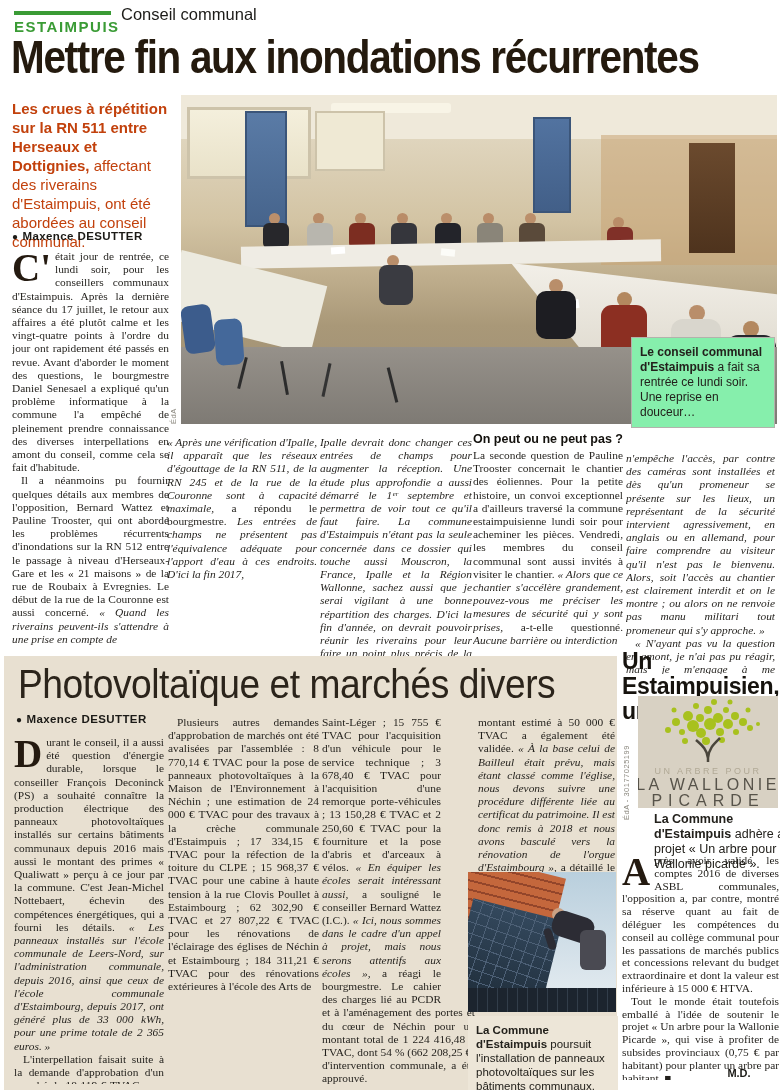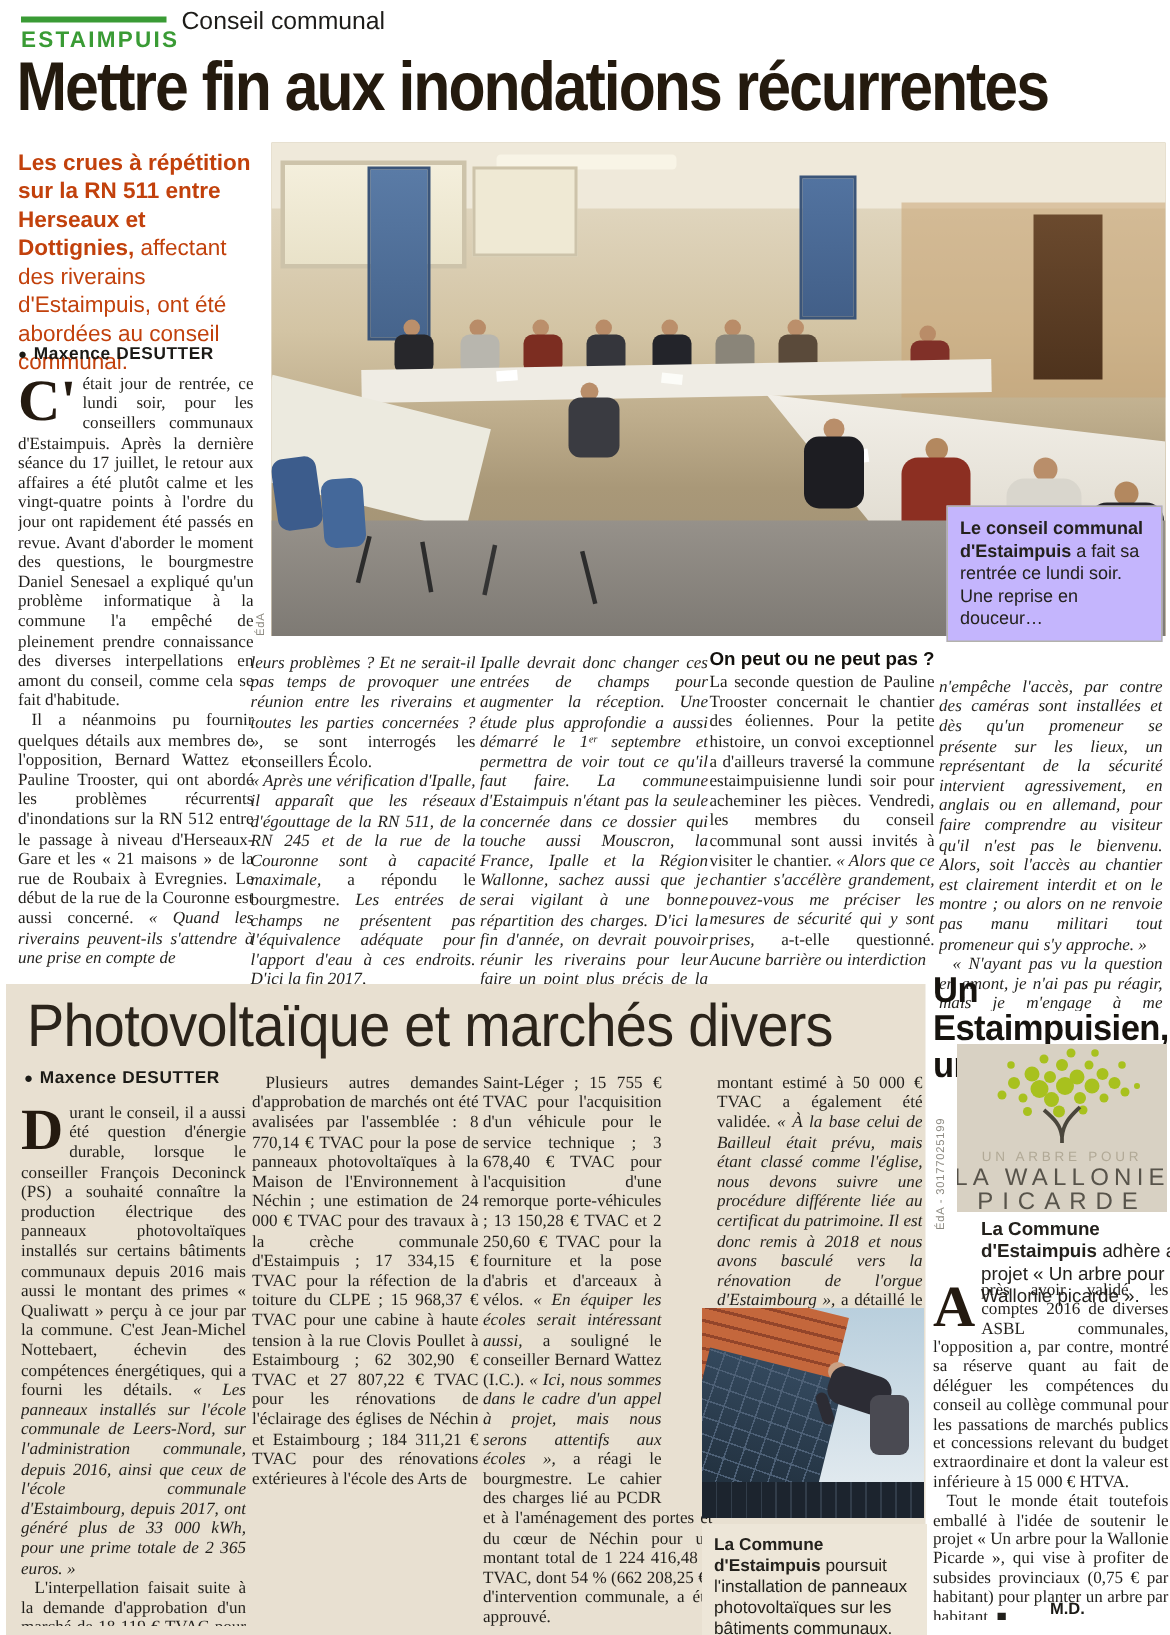--- a/index.html
+++ b/index.html
@@ -19,35 +19,35 @@
   .byline{font:bold 11.5px/1 "Liberation Sans",sans-serif;color:#1b1a16;letter-spacing:.4px;}
   .byline .dot{font-size:10px;margin-right:4px;}
   
   .body-col{font:11.4px/13.2px "Liberation Serif",serif;color:#211f1b;text-align:justify;overflow:hidden;}
   .body-col p{margin:0;}
   .body-col p.indent{text-indent:9px;}
   .it{font-style:italic;}
   .dropcap{float:left;font:bold 39px/32px "Liberation Serif",serif;color:#241a10;margin:2px 4px 0 0;}
   .subhead{font:bold 12.5px/14px "Liberation Sans",sans-serif;color:#13110d;margin:6px 0 3px;text-align:left;}
   
-  .caption-box{background:#c4b5fd;border:1px solid #b3b2ac;padding:7px 8px;
+  .caption-box{background:#86efac;border:1px solid #b3b2ac;padding:7px 8px;
                font:12px/15px "Liberation Sans",sans-serif;color:#23211c;}
   .caption-box b{font-weight:bold;}
   .vcredit{writing-mode:vertical-rl;transform:rotate(180deg);font:7.5px/1 "Liberation Sans",sans-serif;
            color:#8b887f;letter-spacing:.5px;}
   
   .beige{background:#e8e0d1;}
   .pv-headline{font:400 40px/1 "Liberation Sans",sans-serif;color:#2b241b;letter-spacing:-.5px;
                transform:scaleX(.93);transform-origin:left top;white-space:nowrap;margin:0;}
   .pv-caption{background:#ede6d8;padding:7px 8px;font:11.5px/14px "Liberation Sans",sans-serif;color:#23211c;}
   
   .tree-heading{font:bold 24px/25px "Liberation Sans",sans-serif;color:#16130e;letter-spacing:-.4px;
                 transform:scaleX(.96);transform-origin:left top;margin:0;}
   .poster-caption{font:12.5px/15px "Liberation Sans",sans-serif;color:#23211c;}
-  .signature{font:bold 11px/1 "Liberation Sans",sans-serif;color:#1b1a16;text-align:left;}
+  .signature{font:bold 11px/1 "Liberation Sans",sans-serif;color:#1b1a16;text-align:center;}
   .wrap-spacer{float:right;width:28px;height:126px;margin:152px 0 0 6px;}
   
   .ph{position:absolute;}
 </style>
 </head>
 <body>
 
 <div class="page">
 
   <div class="abs green-rule" style="left:14px;top:11px;width:97px;"></div>
@@ -124,21 +124,20 @@
   <div class="abs caption-box" style="left:631px;top:337px;width:126px;">
     <b>Le conseil communal d'Estaimpuis</b><span> a fait sa rentrée ce lundi soir. Une reprise en douceur…</span>
   </div>
 
   <div class="abs body-col" style="left:12px;top:250px;width:157px;height:406px;">
     <p><span class="dropcap">C'</span><span>était jour de rentrée, ce lundi soir, pour les conseillers communaux d'Estaimpuis. Après la dernière séance du 17 juillet, le retour aux affaires a été plutôt calme et les vingt-quatre points à l'ordre du jour ont rapidement été passés en revue. Avant d'aborder le moment des questions, le bourgmestre Daniel Senesael a expliqué qu'un problème informatique à la commune l'a empêché de pleinement prendre connaissance des diverses interpellations en amont du conseil, comme cela se fait d'habitude.</span></p>
     <p class="indent"><span>Il a néanmoins pu fournir quelques détails aux membres de l'opposition, Bernard Wattez et Pauline Trooster, qui ont abordé les problèmes récurrents d'inondations sur la RN 512 entre le passage à niveau d'Herseaux-Gare et les « 21 maisons » de la rue de Roubaix à Evregnies. Le début de la rue de la Couronne est aussi concerné. </span><span class="it">« Quand les riverains peuvent-ils s'attendre à une prise en compte de</span></p>
   </div>
 
   <div class="abs body-col" style="left:167px;top:436px;width:150px;height:222px;">
-    <p><span class="it">leurs problèmes ? Et ne serait-il pas temps de provoquer une réunion entre les riverains et toutes les parties concernées ? », </span><span>se sont interrogés les conseillers Écolo.</span></p>
     <p><span class="it">« Après une vérification d'Ipalle, il apparaît que les réseaux d'égouttage de la RN 511, de la RN 245 et de la rue de la Couronne sont à capacité maximale, </span><span>a répondu le bourgmestre. </span><span class="it">Les entrées de champs ne présentent pas l'équivalence adéquate pour l'apport d'eau à ces endroits. D'ici la fin 2017,</span></p>
   </div>
 
   <div class="abs body-col" style="left:320px;top:436px;width:152px;height:222px;">
     <p class="it">Ipalle devrait donc changer ces entrées de champs pour augmenter la réception. Une étude plus approfondie a aussi démarré le 1ᵉʳ septembre et permettra de voir tout ce qu'il faut faire. La commune d'Estaimpuis n'étant pas la seule concernée dans ce dossier qui touche aussi Mouscron, la France, Ipalle et la Région Wallonne, sachez aussi que je serai vigilant à une bonne répartition des charges. D'ici la fin d'année, on devrait pouvoir réunir les riverains pour leur faire un point plus précis de la situation. »</p>
   </div>
 
   <div class="abs body-col" style="left:473px;top:432px;width:150px;height:226px;">
     <h3 class="subhead" style="margin-top:0;">On peut ou ne peut pas ?</h3>
     <p><span>La seconde question de Pauline Trooster concernait le chantier des éoliennes. Pour la petite histoire, un convoi exceptionnel a d'ailleurs traversé la commune estaimpuisienne lundi soir pour acheminer les pièces. Vendredi, les membres du conseil communal sont aussi invités à visiter le chantier. </span><span class="it">« Alors que ce chantier s'accélère grandement, pouvez-vous me préciser les mesures de sécurité qui y sont prises, </span><span>a-t-elle questionné. </span><span class="it">Aucune barrière ou interdiction</span></p>

